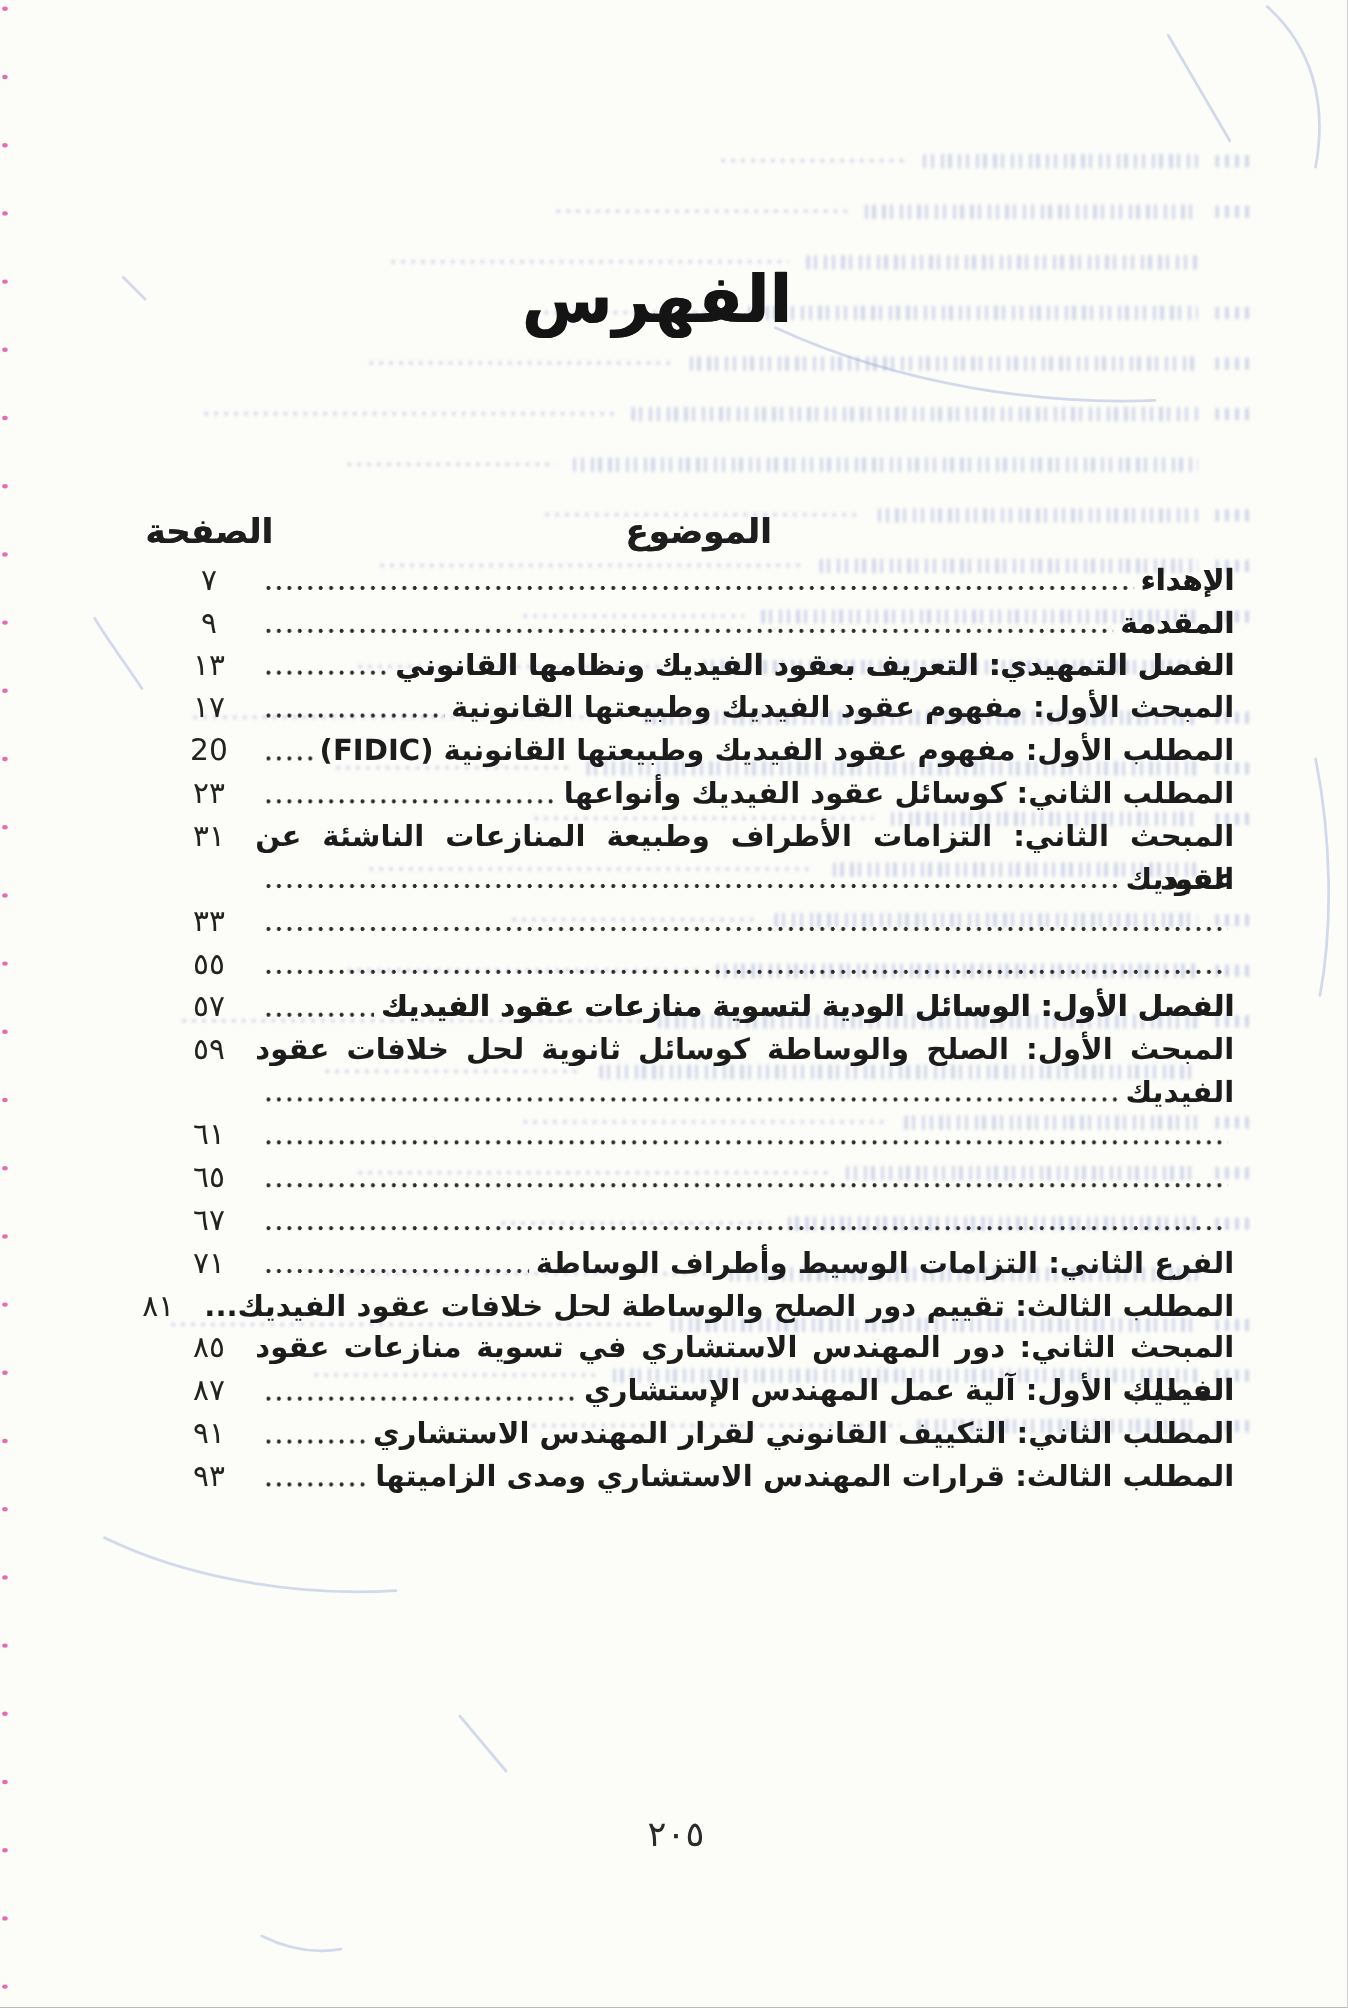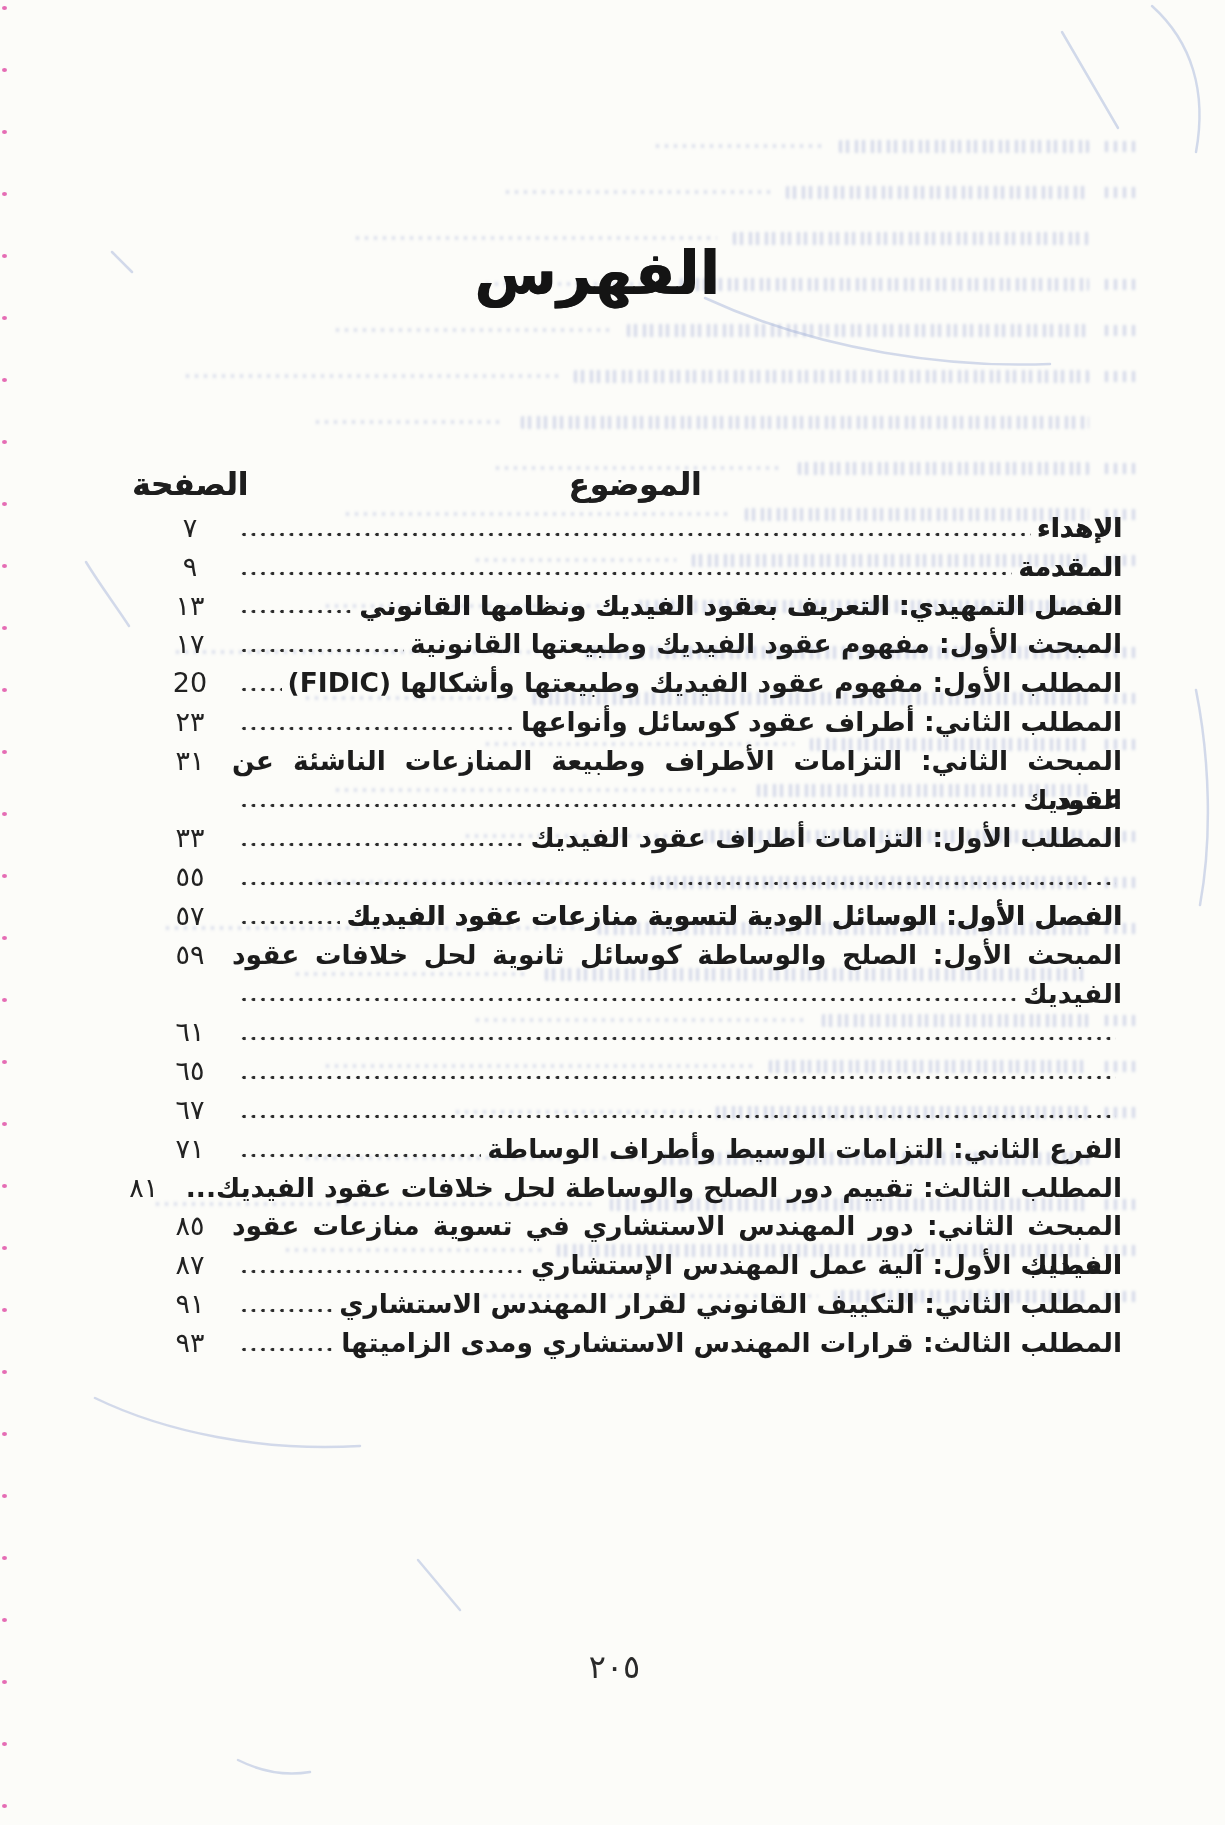--- a/index.html
+++ b/index.html
@@ -259,40 +259,39 @@
           <span class="t">الفصل التمهيدي: التعريف بعقود الفيديك ونظامها القانوني</span>
           <div class="leader"></div>
           <span class="num">١٣</span>
         </div>
         <div class="row">
           <span class="t">المبحث الأول: مفهوم عقود الفيديك وطبيعتها القانونية</span>
           <div class="leader"></div>
           <span class="num">١٧</span>
         </div>
         <div class="row">
-          <span class="t">المطلب الأول: مفهوم عقود الفيديك وطبيعتها وأشكالها (FIDIC)</span>
+          <span class="t">المطلب الأول: مفهوم عقود الفيديك وطبيعتها القانونية (FIDIC)</span>
           <div class="leader"></div>
           <span class="num">20</span>
         </div>
         <div class="row">
-          <span class="t">المطلب الثاني: أطراف عقود كوسائل وأنواعها</span>
+          <span class="t">المطلب الثاني: كوسائل عقود الفيديك وأنواعها</span>
           <div class="leader"></div>
           <span class="num">٢٣</span>
         </div>
         <div class="row j">
           <span class="t">المبحث الثاني: التزامات الأطراف وطبيعة المنازعات الناشئة عن عقود</span>
           <span class="num">٣١</span>
         </div>
         <div class="row">
           <span class="t">الفيديك</span>
           <div class="leader"></div>
           <span class="num"></span>
         </div>
         <div class="row">
-          <span class="t">المطلب الأول: التزامات أطراف عقود الفيديك</span>
           <div class="leader"></div>
           <span class="num">٣٣</span>
         </div>
         <div class="row">
           <div class="leader"></div>
           <span class="num">٥٥</span>
         </div>
         <div class="row b">
           <span class="t">الفصل الأول: الوسائل الودية لتسوية منازعات عقود الفيديك</span>
           <div class="leader"></div>

